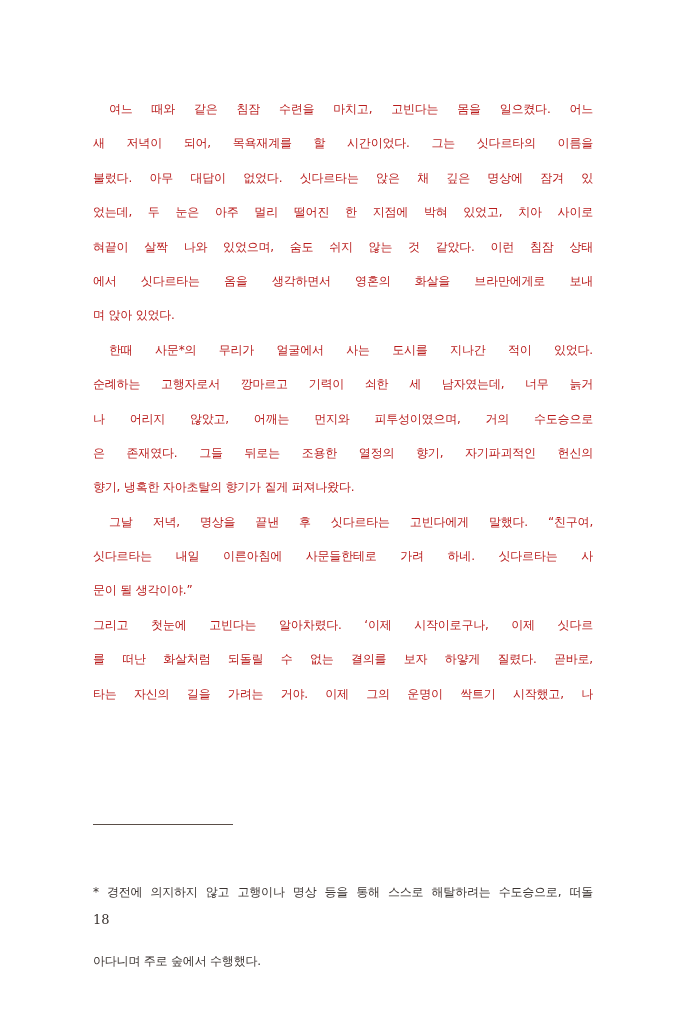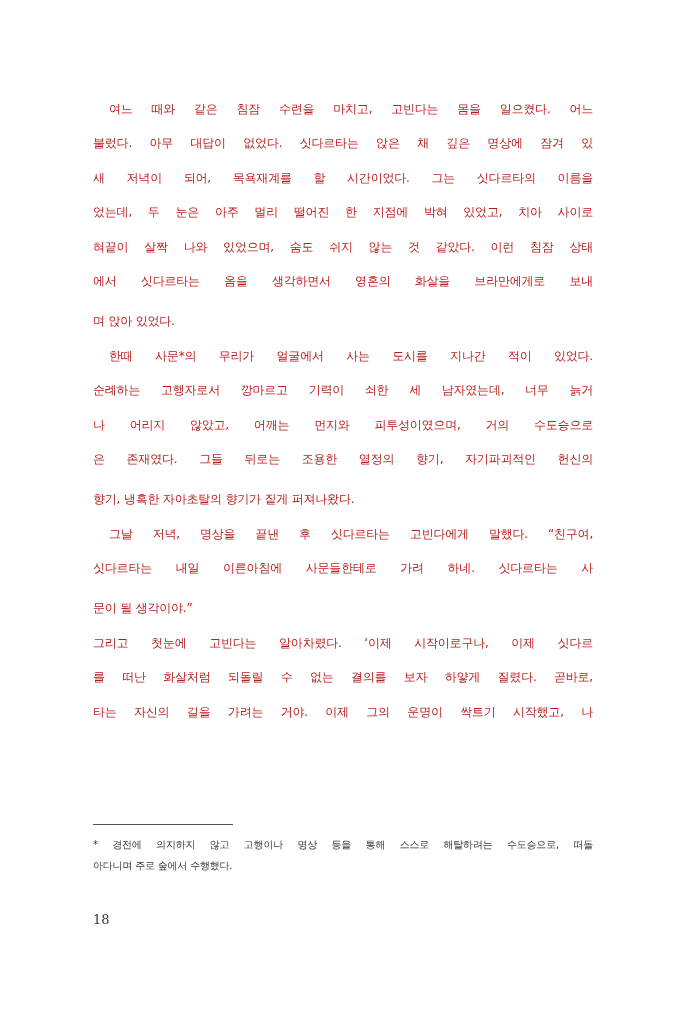--- a/index.html
+++ b/index.html
@@ -34,21 +34,20 @@
       line-height: 34.4px;
       font-size: 12px;
       letter-spacing: -0.2px;
       white-space: nowrap;
       text-align: justify;
       text-align-last: justify;
       color: #b91c1c;
     }
     .line.last {
       text-align-last: left;
-      margin-top: 6px;
     }
     .line.indent {
       padding-left: 16px;
     }
     .footnote-rule {
       position: absolute;
       left: 93px;
       top: 824px;
       width: 140px;
       height: 0;
@@ -57,46 +56,47 @@
     .footnote {
       position: absolute;
       left: 93px;
       top: 834px;
       width: 500px;
     }
     .fn-line {
       display: block;
       height: 21px;
       line-height: 21px;
-      font-size: 10px;
+      font-size: 12px;
       letter-spacing: -0.2px;
       white-space: nowrap;
       color: #3a3330;
+      margin-top: 48px;
     }
     .fn-line.first {
       text-align: justify;
       text-align-last: justify;
     }
     .page-number {
       position: absolute;
       left: 93px;
       top: 912px;
       font-family: "DejaVu Serif", "Liberation Serif", serif;
       font-size: 13px;
       color: #3a3330;
     }
   </style>
 </head>
 <body>
 
 <div class="page">
   <div class="body-text" id="body-text">
       <span class="line indent">여느 때와 같은 침잠 수련을 마치고, 고빈다는 몸을 일으켰다. 어느</span>
+      <span class="line">새 저녁이 되어, 목욕재계를 할 시간이었다. 그는 싯다르타의 이름을</span>
       <span class="line">불렀다. 아무 대답이 없었다. 싯다르타는 앉은 채 깊은 명상에 잠겨 있</span>
-      <span class="line">새 저녁이 되어, 목욕재계를 할 시간이었다. 그는 싯다르타의 이름을</span>
       <span class="line">었는데, 두 눈은 아주 멀리 떨어진 한 지점에 박혀 있었고, 치아 사이로</span>
       <span class="line">혀끝이 살짝 나와 있었으며, 숨도 쉬지 않는 것 같았다. 이런 침잠 상태</span>
       <span class="line">에서 싯다르타는 옴을 생각하면서 영혼의 화살을 브라만에게로 보내</span>
       <span class="line last">며 앉아 있었다.</span>
       <span class="line indent">한때 사문*의 무리가 얼굴에서 사는 도시를 지나간 적이 있었다.</span>
       <span class="line">순례하는 고행자로서 깡마르고 기력이 쇠한 세 남자였는데, 너무 늙거</span>
       <span class="line">나 어리지 않았고, 어깨는 먼지와 피투성이였으며, 거의 수도승으로</span>
       <span class="line">은 존재였다. 그들 뒤로는 조용한 열정의 향기, 자기파괴적인 헌신의</span>
       <span class="line last">향기, 냉혹한 자아초탈의 향기가 짙게 퍼져나왔다.</span>
       <span class="line indent">그날 저녁, 명상을 끝낸 후 싯다르타는 고빈다에게 말했다. “친구여,</span>

